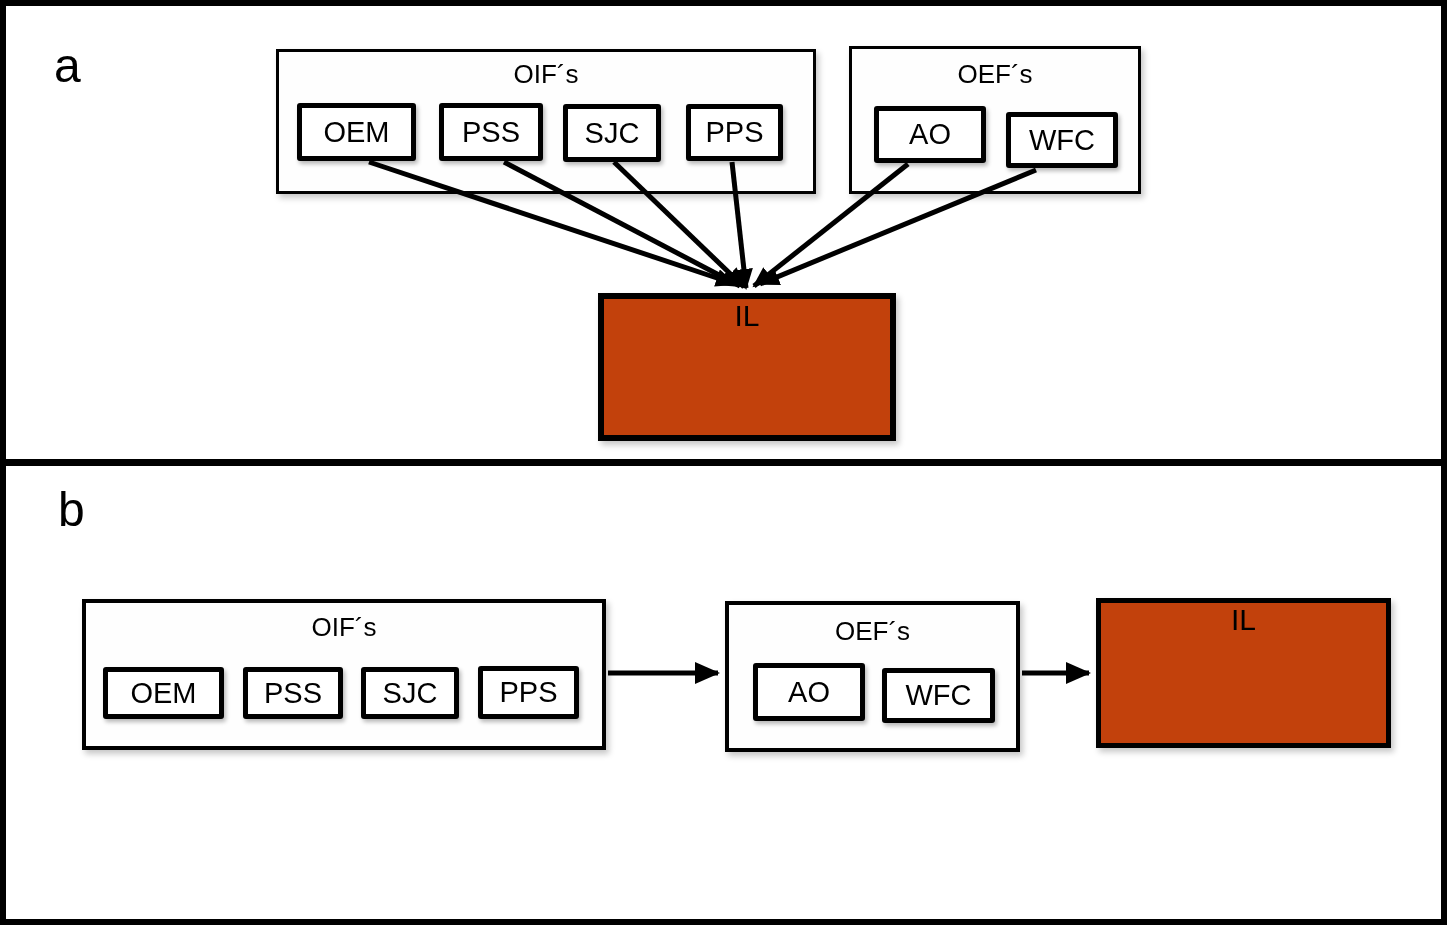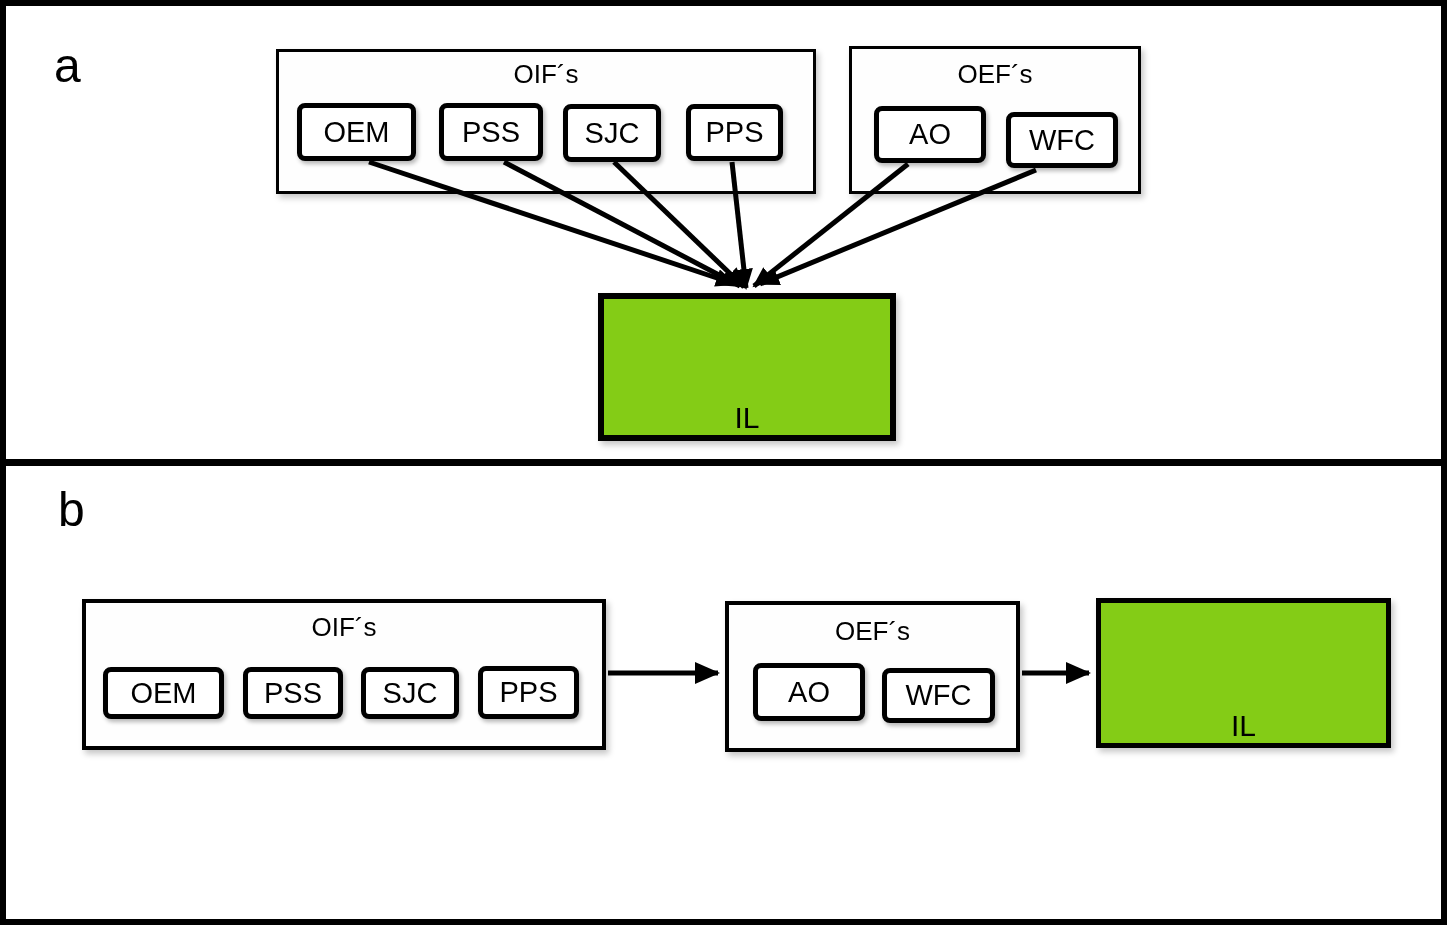--- a/index.html
+++ b/index.html
@@ -32,34 +32,34 @@
     left: 0;
     width: 100%;
     text-align: center;
     font-size: 26px;
     line-height: 1.1;
   }
   .item-box {
     position: absolute;
     background: #ffffff;
     border: 5px solid #000000;
-    border-radius: 8px;
+    border-radius: 3px;
     box-shadow: 2px 3px 4px rgba(0,0,0,0.28);
     display: flex;
     align-items: center;
     justify-content: center;
     font-size: 29px;
   }
   .il-box {
     position: absolute;
-    background: #84cc16;
+    background: #c2410c;
     border: 6px solid #000000;
     box-shadow: 3px 4px 6px rgba(0,0,0,0.22);
     display: flex;
-    align-items: flex-end;
+    align-items: flex-start;
     justify-content: center;
     font-size: 30px;
   }
   .divider {
     position: absolute;
     left: 0;
     width: 100%;
     height: 7px;
     background: #000000;
   }

